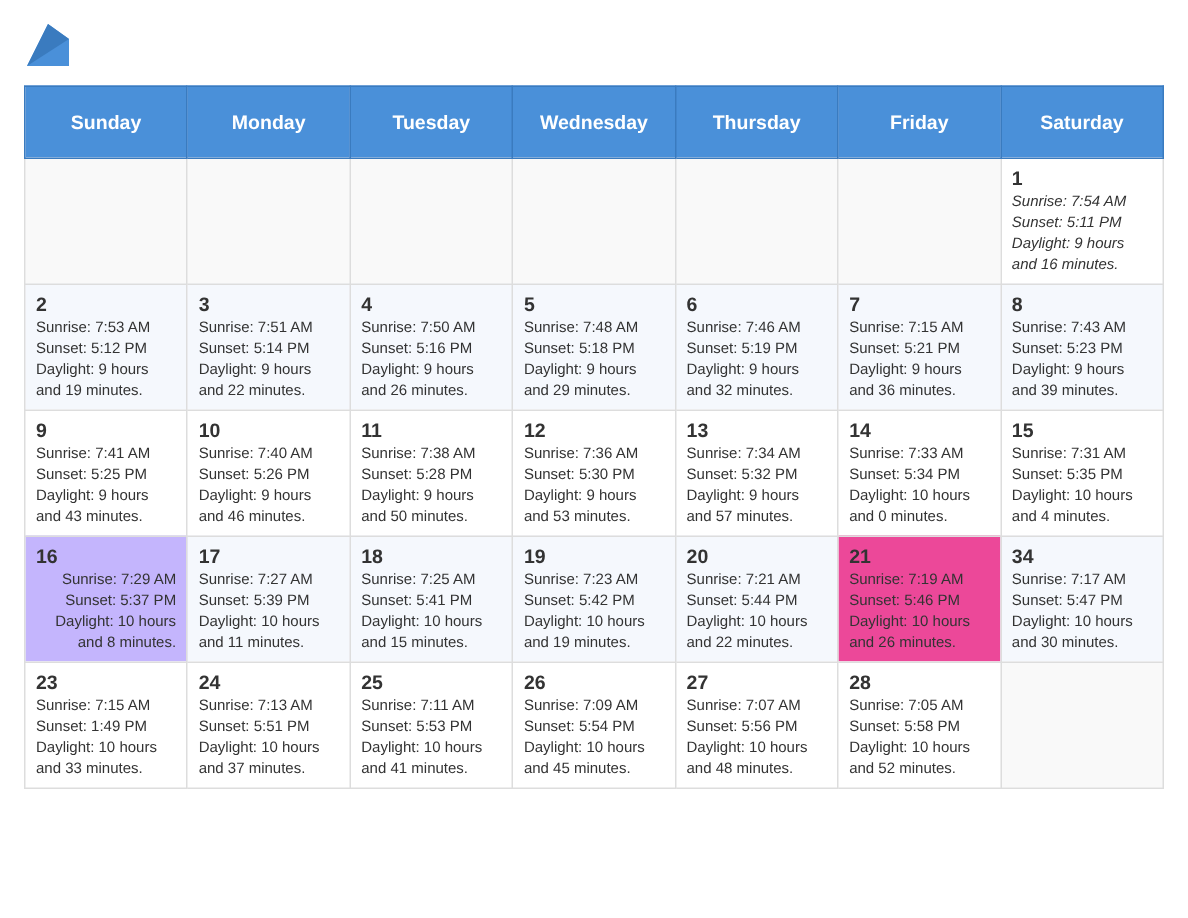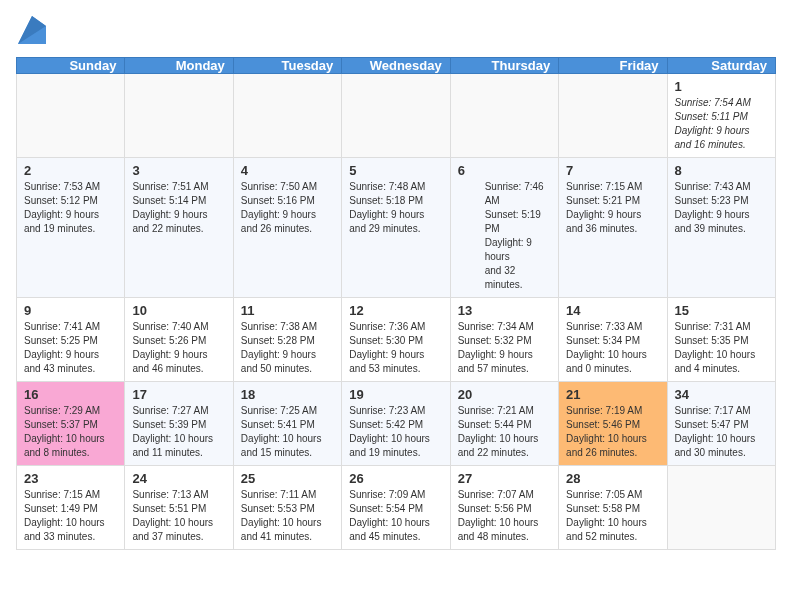--- a/index.html
+++ b/index.html
@@ -47,22 +47,22 @@
     .calendar {
       width: 100%;
       border-collapse: collapse;
       border: 1px solid #ccc;
     }
     .calendar th {
       background-color: #4a90d9;
       color: #fff;
       font-size: 13px;
       font-weight: bold;
-      padding: 0 8px;
-      text-align: right;
+      padding: 16px 8px;
+      text-align: center;
       border: 1px solid #3a7bbf;
     }
     .calendar td {
       vertical-align: top;
       padding: 5px 7px;
       border: 1px solid #ddd;
       font-size: 10.5px;
       color: #333;
       background: #fff;
       width: calc(100% / 7);
@@ -164,21 +164,21 @@
         </td>
         <td style="background-color: rgb(245, 248, 253);">
           <span class="day-num">5</span>
           <div class="day-info" style="white-space: pre-line;">Sunrise: 7:48 AM
 Sunset: 5:18 PM
 Daylight: 9 hours
 and 29 minutes.</div>
         </td>
         <td style="background-color: rgb(245, 248, 253);">
           <span class="day-num">6</span>
-          <div class="day-info" style="white-space: pre-line; margin-left: 27px;">Sunrise: 7:46 AM
+          <div class="day-info" style="white-space: pre-line;">Sunrise: 7:46 AM
 Sunset: 5:19 PM
 Daylight: 9 hours
 and 32 minutes.</div>
         </td>
         <td style="background-color: rgb(245, 248, 253);">
           <span class="day-num">7</span>
           <div class="day-info" style="white-space: pre-line;">Sunrise: 7:15 AM
 Sunset: 5:21 PM
 Daylight: 9 hours
 and 36 minutes.</div>
@@ -236,23 +236,23 @@
         </td>
         <td>
           <span class="day-num">15</span>
           <div class="day-info" style="white-space: pre-line;">Sunrise: 7:31 AM
 Sunset: 5:35 PM
 Daylight: 10 hours
 and 4 minutes.</div>
         </td>
       </tr>
       <tr>
-        <td style="background-color: #f9a8d4;">
+        <td style="background-color: #c4b5fd;">
           <span class="day-num">16</span>
-          <div class="day-info" style="white-space: pre-line;">Sunrise: 7:29 AM
+          <div class="day-info" style="white-space: pre-line; text-align: right;">Sunrise: 7:29 AM
 Sunset: 5:37 PM
 Daylight: 10 hours
 and 8 minutes.</div>
         </td>
         <td style="background-color: rgb(245, 248, 253);">
           <span class="day-num">17</span>
           <div class="day-info" style="white-space: pre-line;">Sunrise: 7:27 AM
 Sunset: 5:39 PM
 Daylight: 10 hours
 and 11 minutes.</div>
@@ -271,21 +271,21 @@
 Daylight: 10 hours
 and 19 minutes.</div>
         </td>
         <td style="background-color: rgb(245, 248, 253);">
           <span class="day-num">20</span>
           <div class="day-info" style="white-space: pre-line;">Sunrise: 7:21 AM
 Sunset: 5:44 PM
 Daylight: 10 hours
 and 22 minutes.</div>
         </td>
-        <td style="background-color: #fdba74;">
+        <td style="background-color: #ec4899;">
           <span class="day-num">21</span>
           <div class="day-info" style="white-space: pre-line;">Sunrise: 7:19 AM
 Sunset: 5:46 PM
 Daylight: 10 hours
 and 26 minutes.</div>
         </td>
         <td style="background-color: rgb(245, 248, 253);">
           <span class="day-num">34</span>
           <div class="day-info" style="white-space: pre-line;">Sunrise: 7:17 AM
 Sunset: 5:47 PM

